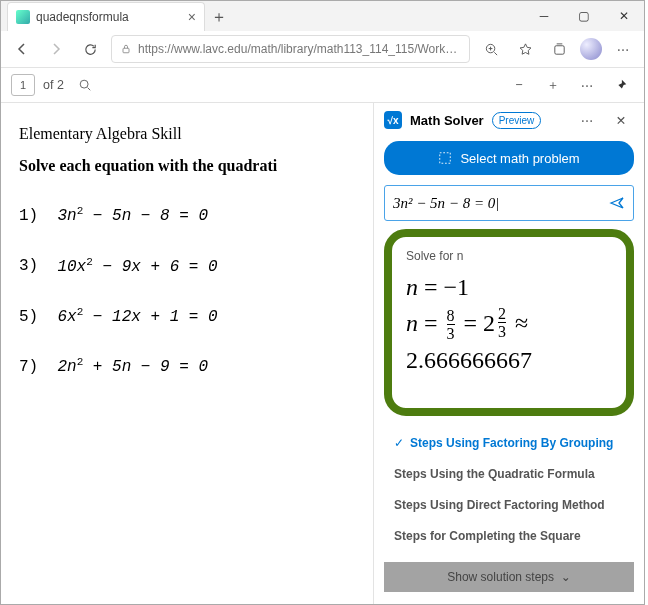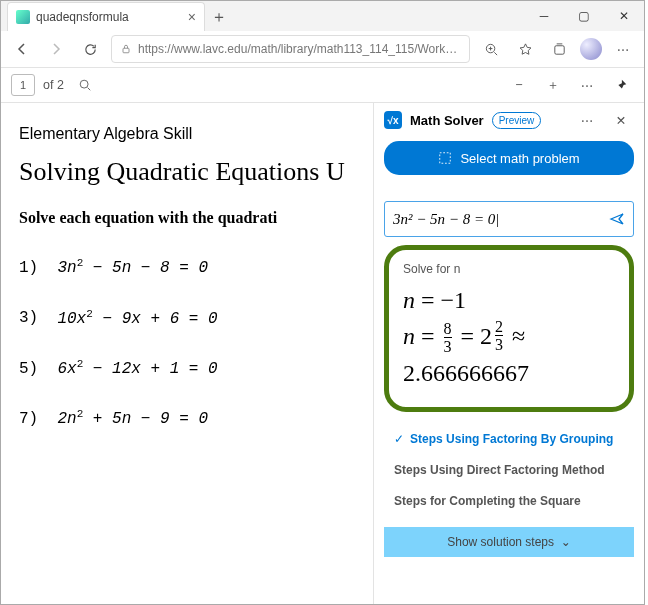--- a/index.html
+++ b/index.html
@@ -28,50 +28,50 @@
   .urlbox{flex:1;display:flex;align-items:center;gap:6px;border:1px solid #ddd;border-radius:4px;padding:0 8px;height:26px;min-width:0;}
   .urltext{flex:1;font-size:12px;color:#777;white-space:nowrap;overflow:hidden;text-overflow:ellipsis;}
   .profile{width:22px;height:22px;border-radius:50%;background:radial-gradient(circle at 30% 30%,#eef,#88c);}
   
   .pdfbar{height:34px;border-bottom:1px solid #e3e3e3;display:flex;align-items:center;padding:0 10px;gap:8px;color:#555;}
   .pagebox{width:22px;height:20px;border:1px solid #bbb;border-radius:3px;text-align:center;font-size:11px;line-height:20px;}
   .spacer{flex:1;}
   
   .main{flex:1;display:flex;min-height:0;}
   .pdfview{flex:1;padding:22px 18px;overflow:hidden;}
-  .pdfview h3{font-family:Liberation Sans, sans-serif;font-weight:normal;font-size:16px;margin:0 0 14px;}
+  .pdfview h3{font-family:Liberation Serif, serif;font-weight:normal;font-size:16px;margin:0 0 14px;}
   .pdfview h1{font-family:"Times New Roman",serif;font-weight:normal;font-size:26px;margin:0 0 22px;}
   .pdfview .instruct{font-family:"Times New Roman",serif;font-weight:bold;font-size:16px;margin-bottom:18px;}
   .problems{font-family:Liberation Mono, monospace;font-size:16px;}
   .problem{margin:30px 0;}
   .problem .eq{font-style:italic;}
   .sup{font-size:11px;vertical-align:super;font-style:normal;}
   
   .panel{width:270px;border-left:1px solid #e3e3e3;display:flex;flex-direction:column;background:var(--panel-bg);}
   .panel-head{height:34px;display:flex;align-items:center;padding:0 10px;gap:8px;}
   .panel-icon{width:18px;height:18px;border-radius:4px;background:var(--blue);display:flex;align-items:center;justify-content:center;color:#fff;font-size:10px;font-weight:bold;}
   .panel-title{font-weight:600;font-size:13px;}
   .pill{border:1px solid var(--blue);color:var(--blue);border-radius:10px;padding:0 6px;font-size:10px;line-height:15px;}
   .select-btn{margin:4px 10px 10px;height:34px;background:var(--blue);color:#fff;border-radius:15px;display:flex;align-items:center;justify-content:center;gap:8px;font-size:13px;}
-  .mathinput{margin:16px 10px 8px;height:34px;border:1.5px solid #4aa3e8;border-radius:3px;display:flex;align-items:center;padding:0 8px;justify-content:space-between;}
+  .mathinput{margin:0 10px 8px;height:34px;border:1.5px solid #4aa3e8;border-radius:3px;display:flex;align-items:center;padding:0 8px;justify-content:space-between;}
   .mathinput .expr{font-family:"Cambria Math","Times New Roman",serif;font-style:italic;font-size:15px;}
   .mathinput .send{color:var(--blue);}
   .kbd-row{margin:0 10px 10px;display:flex;align-items:center;gap:6px;color:#555;font-size:12px;}
-  .result-card{margin:0 10px;border:5px solid #4d7c0f;border-radius:22px;padding:12px 14px 16px;}
+  .result-card{margin:0 10px;border:8px solid #4d7c0f;border-radius:22px;padding:12px 14px 30px;}
   .result-card .label{font-size:12px;color:#555;margin-bottom:6px;}
   .mathbig{font-family:"Cambria Math","Times New Roman",serif;font-size:24px;line-height:1.5;}
   .frac{display:inline-flex;flex-direction:column;align-items:center;vertical-align:middle;font-size:16px;line-height:1;margin:0 3px;}
   .frac .den{border-top:1.3px solid #000;padding-top:1px;}
   .mixed{display:inline-flex;align-items:center;}
   .steps{margin:12px 10px 0;font-size:12px;}
   .step{padding:8px 10px;border-bottom:1px solid transparent;}
   .step.active{color:var(--blue);font-weight:700;}
   .step:not(.active){color:#555;font-weight:700;}
   .step .chk{color:var(--blue);margin-right:6px;font-weight:normal;}
-  .showsteps{margin:10px;background:#7dd3fc;text-align:center;padding:8px;font-size:12px;color:#444;}
+  .showsteps{margin:10px;background:#a3a3a3;text-align:center;padding:8px;font-size:12px;color:#444;}
   svg{display:block;}
 </style>
 </head>
 <body>
 
 <div class="window">
 
   <div class="titlebar">
     <div class="tab">
       <span class="favicon"></span>
@@ -147,21 +147,20 @@
       <svg width="14" height="14" viewBox="0 0 16 16">
           <path d="M9 2l5 5-3 1-2 4-2-2-4 4 4-4-2-2 4-2z" fill="#333"></path>
         </svg>
     </div>
   </div>
 
   <div class="main">
 
     <div class="pdfview">
       <h3>Elementary Algebra Skill</h3>
-      <h1>Solving Quadratic Equations U</h1>
       <div class="instruct">Solve each equation with the quadrati</div>
       <div class="problems">
         <div class="problem">
           <span>1)</span>&nbsp;
           <span class="eq"><span>3</span><span>n</span><span class="sup">2</span><span> − 5</span><span>n</span><span> − 8 = 0</span></span>
         </div>
         <div class="problem">
           <span>3)</span>&nbsp;
           <span class="eq"><span>10</span><span>x</span><span class="sup">2</span><span> − 9</span><span>x</span><span> + 6 = 0</span></span>
         </div>
@@ -220,20 +219,21 @@
               </span></span>
           ≈
         </div>
         <div class="mathbig">2.666666667</div>
       </div>
 
       <div class="steps">
         <div class="step active">
           <span class="chk">✓</span><span>Steps Using Factoring By Grouping</span>
         </div>
+        <div class="step"><span>Steps Using the Quadratic Formula</span></div>
         <div class="step"><span>Steps Using Direct Factoring Method</span></div>
         <div class="step"><span>Steps for Completing the Square</span></div>
       </div>
 
       <div class="showsteps">
         <span>Show solution steps</span>&nbsp;
         <span>⌄</span>
       </div>
     </div>
 

